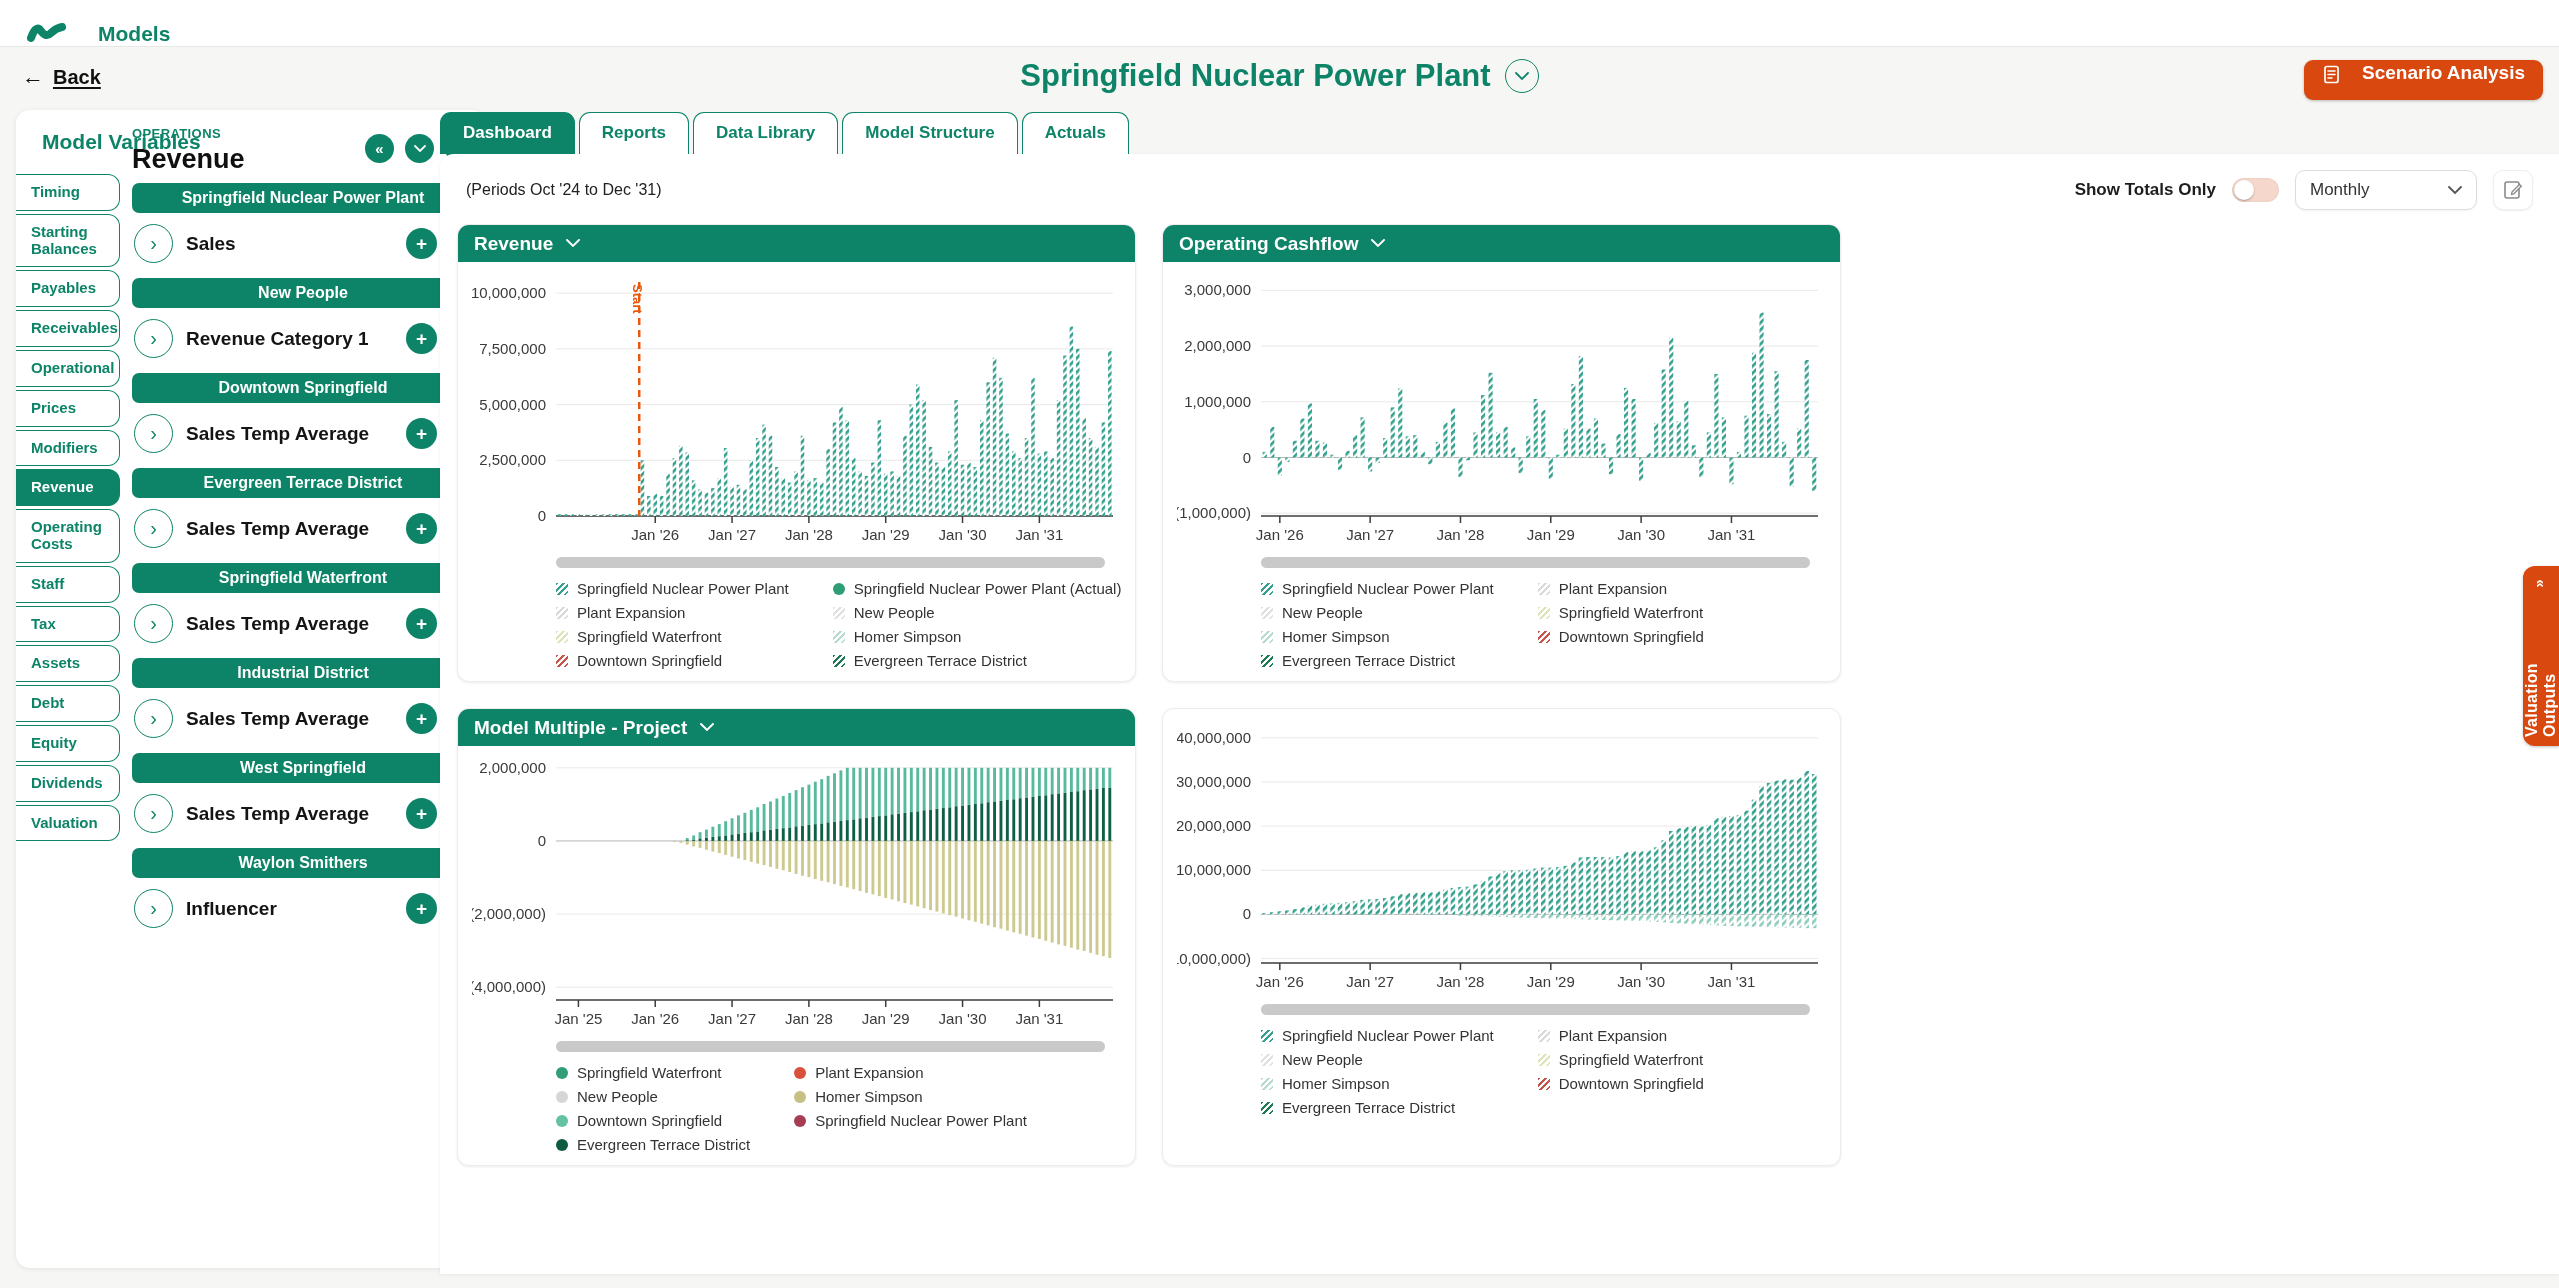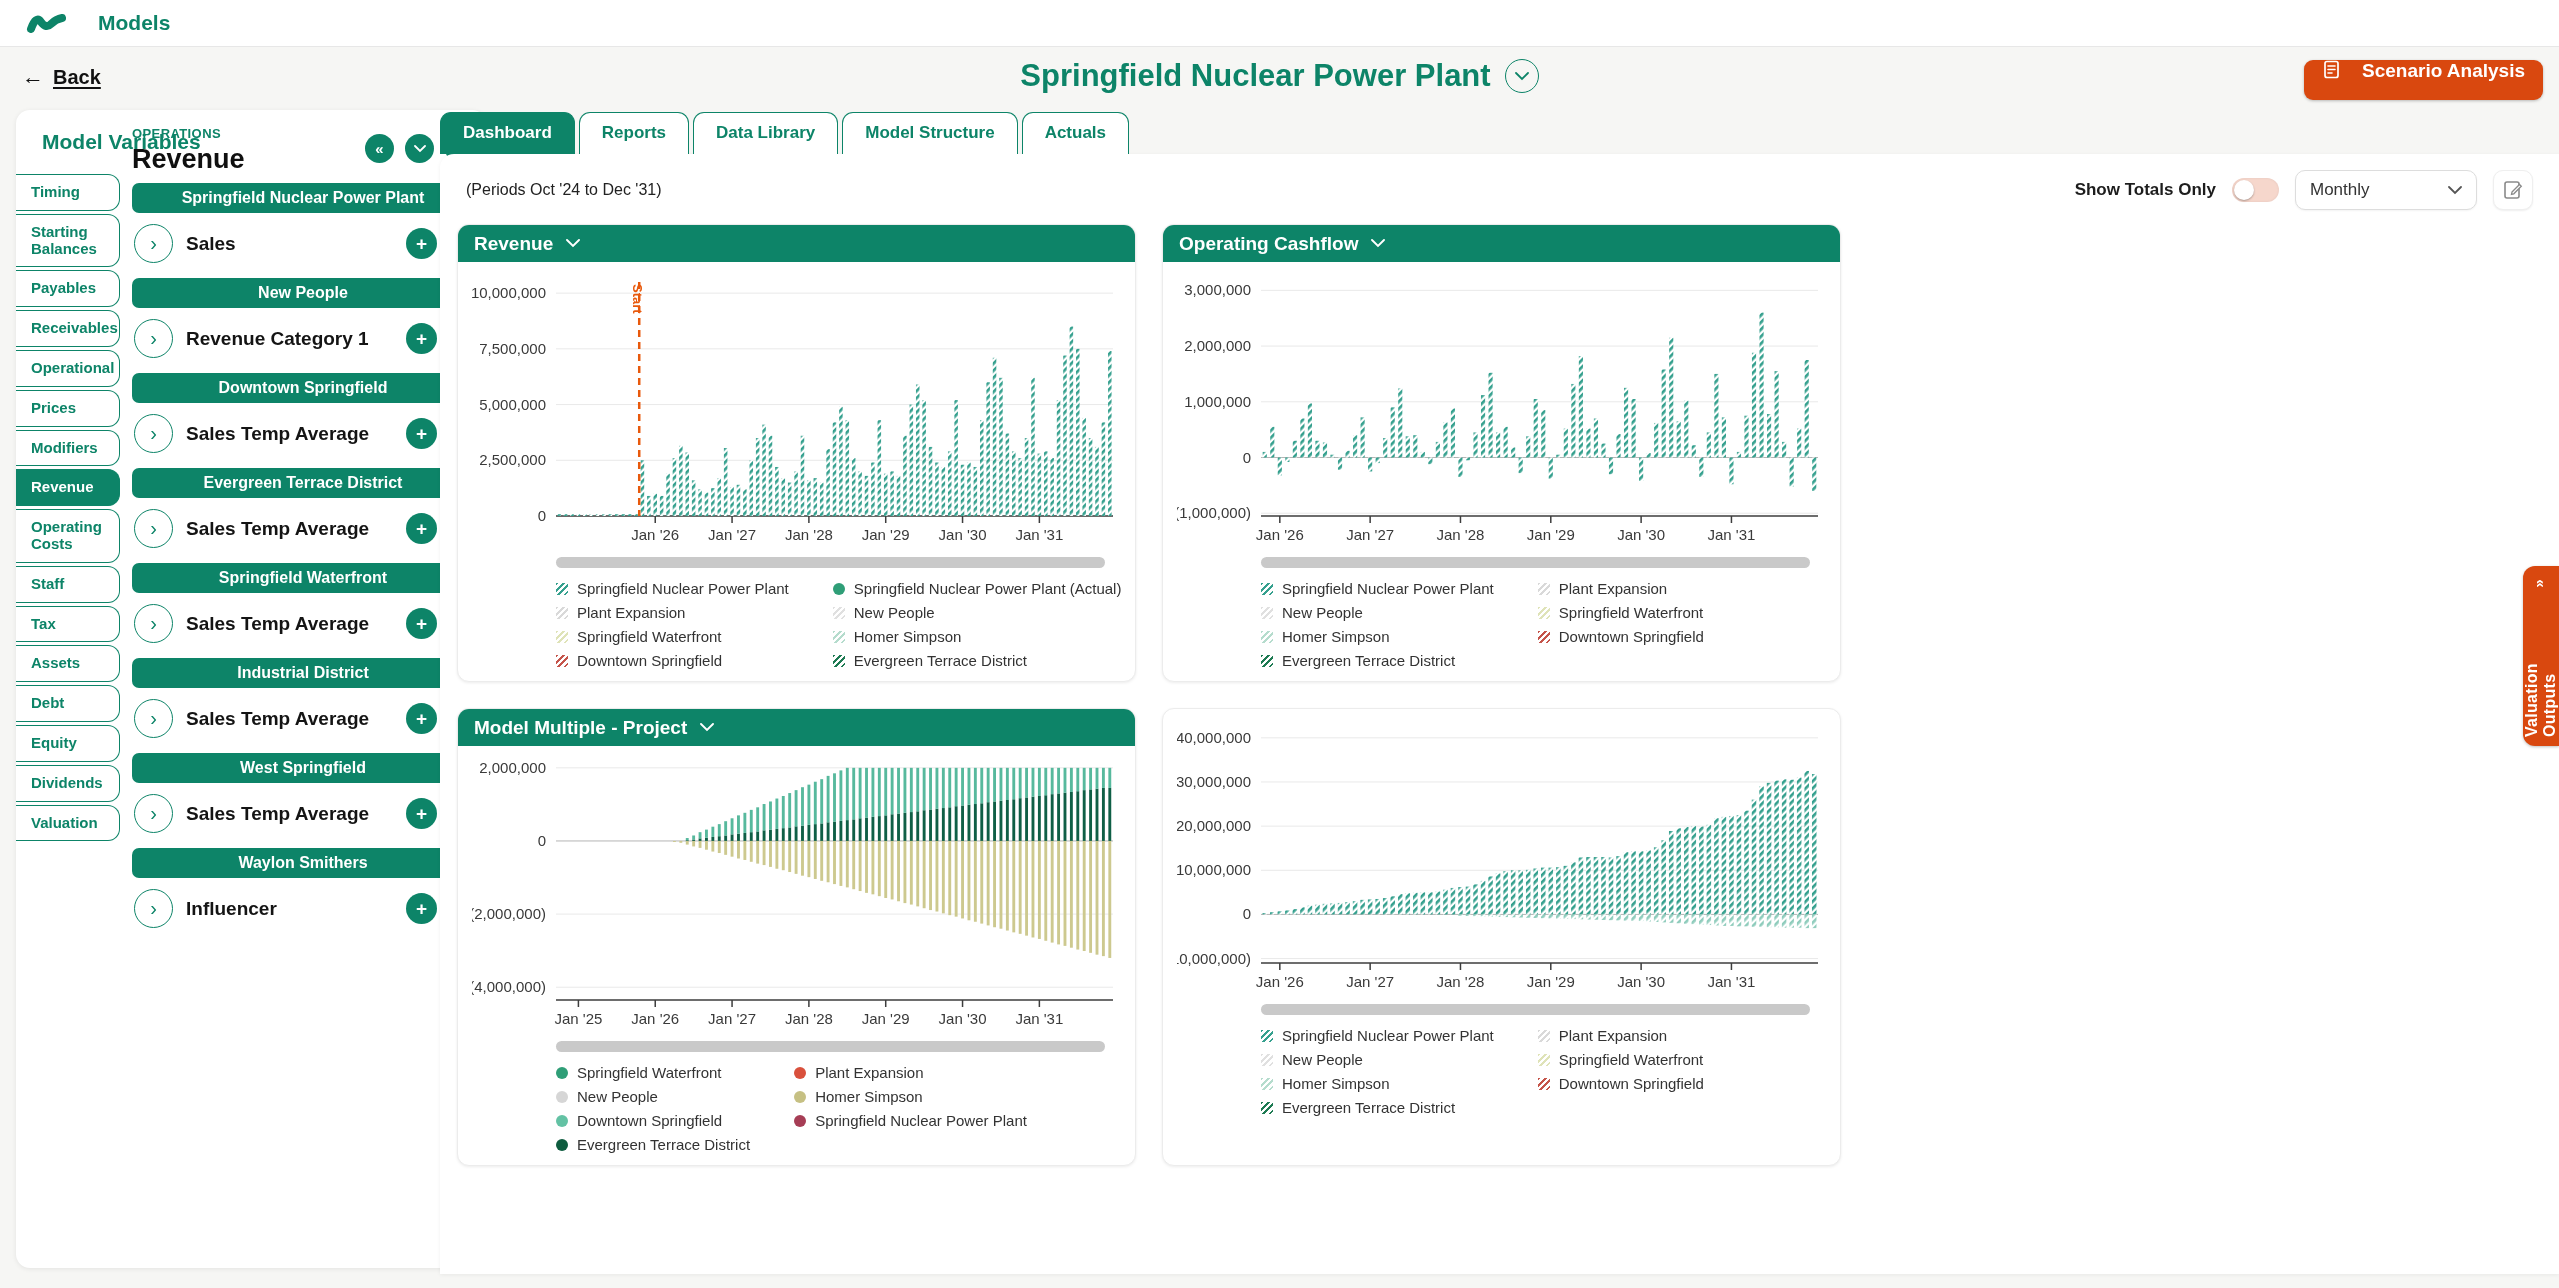--- a/index.html
+++ b/index.html
@@ -1,27 +1,27 @@
 <!DOCTYPE html>
 <html><head>
 <meta charset="utf-8">
 <style>
   html,body{margin:0;padding:0}
   body{width:2559px;height:1288px;position:relative;background:#f6f6f4;font-family:"Liberation Sans",sans-serif;overflow:hidden;-webkit-font-smoothing:antialiased}
   
-  .appbar{position:absolute;left:0;top:0;right:0;height:46px;background:#fff;display:flex;align-items:center;padding:0 26px;box-shadow:0 1px 0 #e7e7e7;z-index:6}
+  .appbar{position:absolute;left:0;top:0;right:0;height:46px;background:#fff;display:flex;align-items:flex-end;padding:0 26px;box-shadow:0 1px 0 #e7e7e7;z-index:6}
   .brand{color:#0d8468;font-weight:bold;font-size:21px;margin-left:30px}
   .avatar{position:absolute;right:18px;top:6px;width:34px;height:34px;border:2px solid #1c1c1c;border-radius:50%;display:grid;place-items:center;font-weight:bold;font-size:14px;background:#fff;color:#111}
   
   .back{position:absolute;left:22px;top:64px;display:flex;gap:9px;align-items:center;font-weight:bold;font-size:20px;color:#111;cursor:pointer}
   .back .arr{font-size:22px;font-weight:normal}
   .back .lbl{text-decoration:underline;text-underline-offset:3px}
   .page-title{position:absolute;top:58px;left:0;right:0;display:flex;justify-content:center;align-items:center;gap:14px;color:#0d8468;font-size:31px;font-weight:bold;pointer-events:none}
   .title-chev{width:32px;height:32px;border:1.7px solid #0d8468;border-radius:50%;display:grid;place-items:center;pointer-events:auto}
-  .scenario-btn{position:absolute;right:16px;top:60px;height:40px;background:#d9480f;color:#fff;font-weight:bold;font-size:19px;border:none;border-radius:9px;display:flex;align-items:flex-start;gap:21px;padding:0 18px;box-shadow:0 1px 3px rgba(0,0,0,.25);cursor:pointer;font-family:inherit}
+  .scenario-btn{position:absolute;right:16px;top:60px;height:40px;background:#d9480f;color:#fff;font-weight:bold;font-size:19px;border:none;border-radius:9px;display:flex;align-items:flex-end;gap:21px;padding:16px 18px;box-shadow:0 1px 3px rgba(0,0,0,.25);cursor:pointer;font-family:inherit}
   
   .left-card{position:absolute;left:16px;top:110px;width:470px;height:1158px;background:#fff;border-radius:14px;box-shadow:0 1px 5px rgba(0,0,0,.08)}
   .mv-title{position:absolute;left:26px;top:20px;font-size:21px;color:#0d8468;font-weight:bold}
   .cat-col{position:absolute;left:0;top:64px;width:104px;display:flex;flex-direction:column;gap:3px}
   .cat{border:1.7px solid #0d8468;border-left:none;border-radius:0 12px 12px 0;color:#0d8468;font-weight:bold;font-size:15px;padding:9px 8px 9px 15px;background:#fff;line-height:1.12;cursor:pointer}
   .cat.active{background:#0d8468;color:#fff}
   .ops{position:absolute;left:116px;top:16px;right:12px;bottom:10px}
   .ops-head{display:flex;justify-content:space-between;align-items:flex-start;margin-bottom:4px}
   .ops-eyebrow{font-size:13px;letter-spacing:.4px;color:#0d8468;font-weight:bold}
   .ops-title{font-size:27px;font-weight:bold;color:#101010;margin-top:3px}

